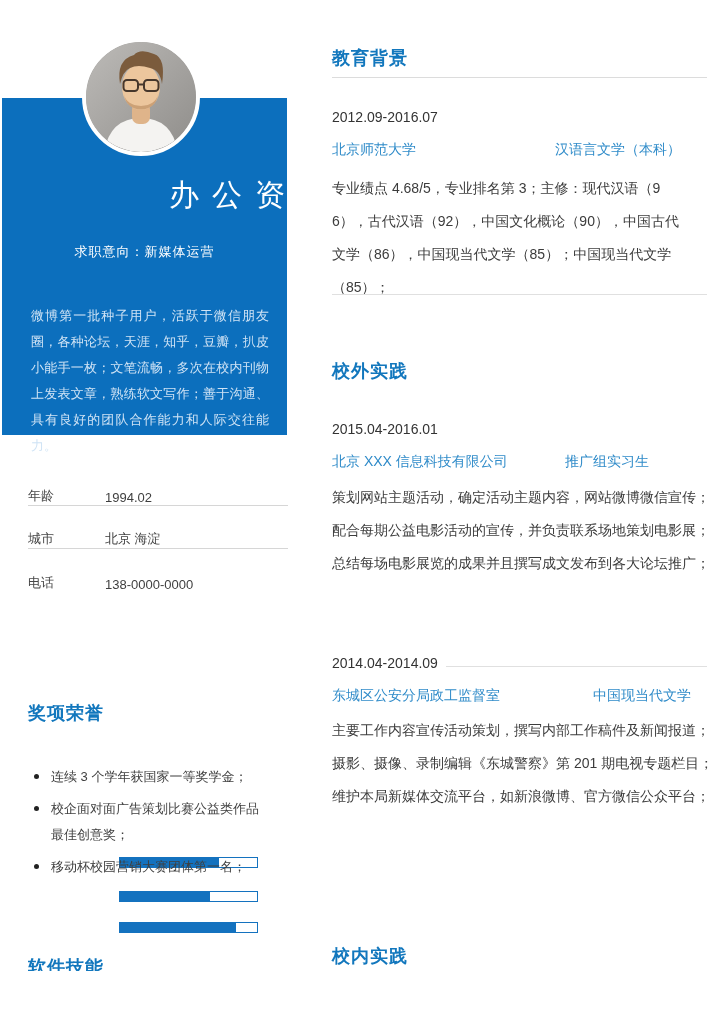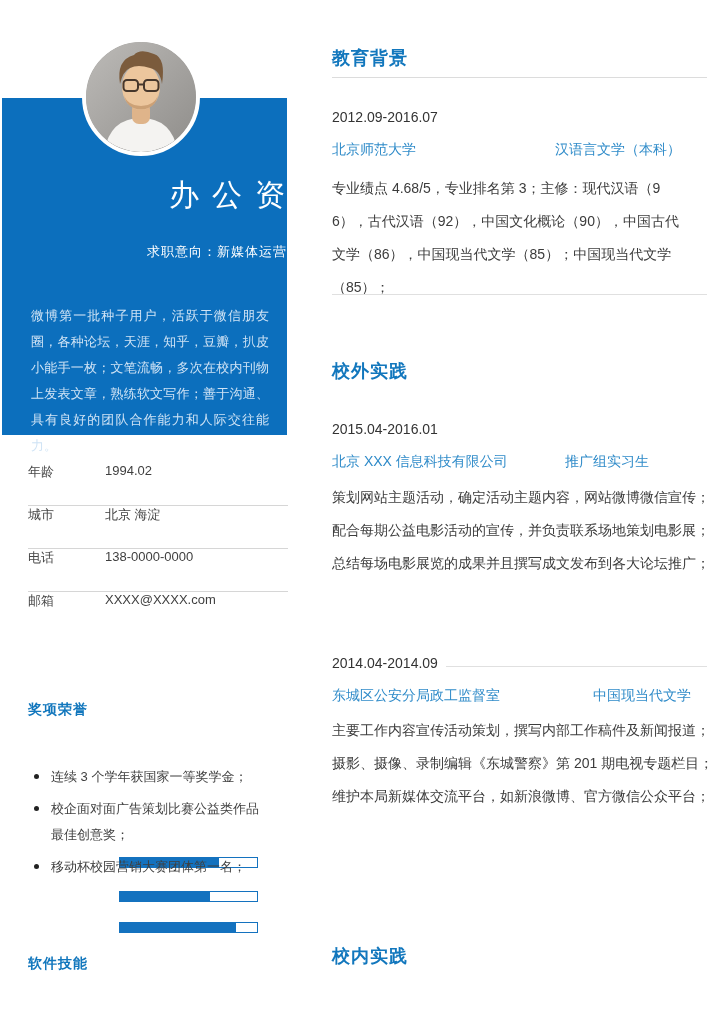--- a/index.html
+++ b/index.html
@@ -21,38 +21,38 @@
     position:absolute; left:2px; top:98px; width:285px; height:337px;
     background:#0c6fbd; z-index:1;
   }
   .name {
     position:absolute; left:2px; top:178px; width:339px; z-index:2;
     color:#ffffff; font-size:30px; font-weight:400; text-align:right;
     letter-spacing:13px; text-indent:13px; line-height:34px;
   }
   .intent {
     position:absolute; left:2px; top:243px; width:285px; z-index:2;
-    color:#ffffff; font-size:13px; text-align:right; letter-spacing:1px;
+    color:#ffffff; font-size:13px; text-align:center; letter-spacing:1px;
   }
   .summary {
     position:absolute; left:31px; top:303px; width:238px; z-index:2;
     color:#cfe3f5; font-size:13px; line-height:26px;
     word-break:break-all; text-align:justify;
   }
   .info-list { position:absolute; left:28px; top:463px; width:260px; }
   .info-row {
-    display:flex; align-items:flex-start; height:43px;
+    display:flex; align-items:flex-end; height:43px;
     border-bottom:1px solid #d6d6d6; font-size:13px; color:#474747;
   }
   .info-row:last-child { border-bottom:none; }
   .info-label { width:77px; }
   .info-value { color:#3f3f3f; }
 
   .side-heading {
-    position:absolute; left:28px; color:#1277bd; font-size:14px;
+    position:absolute; left:28px; color:#1277bd; font-size:18px;
     font-weight:700; letter-spacing:1px;
   }
   .awards-heading { top:701px; }
   .skills-heading { top:955px; height:16px; overflow:hidden; }
 
   .award-list { position:absolute; left:28px; top:764px; width:242px; list-style:none; }
   .award-item { display:flex; margin-bottom:6px; }
   .bullet-dot {
     flex:0 0 auto; width:5px; height:5px; border-radius:50%;
     background:#222; margin:10px 12px 0 6px;
@@ -152,24 +152,20 @@
       <span class="info-value">1994.02</span>
     </div>
     <div class="info-row">
       <span class="info-label">城市</span>
       <span class="info-value">北京  海淀</span>
     </div>
     <div class="info-row">
       <span class="info-label">电话</span>
       <span class="info-value">138-0000-0000</span>
     </div>
-    <div class="info-row">
-      <span class="info-label">邮箱</span>
-      <span class="info-value">XXXX@XXXX.com</span>
-    </div>
   </div>
 
   <div class="side-heading awards-heading">奖项荣誉</div>
 
   <ul class="award-list">
     <li class="award-item">
       <span class="bullet-dot"></span>
       <span class="award-text">连续 3 个学年获国家一等奖学金；</span>
     </li>
     <li class="award-item">

